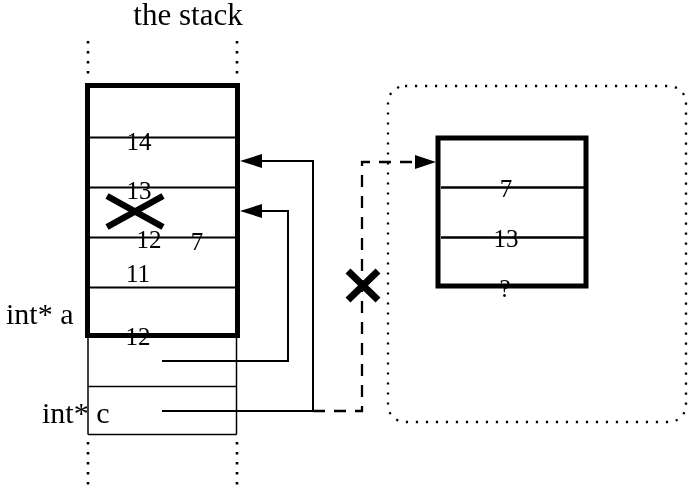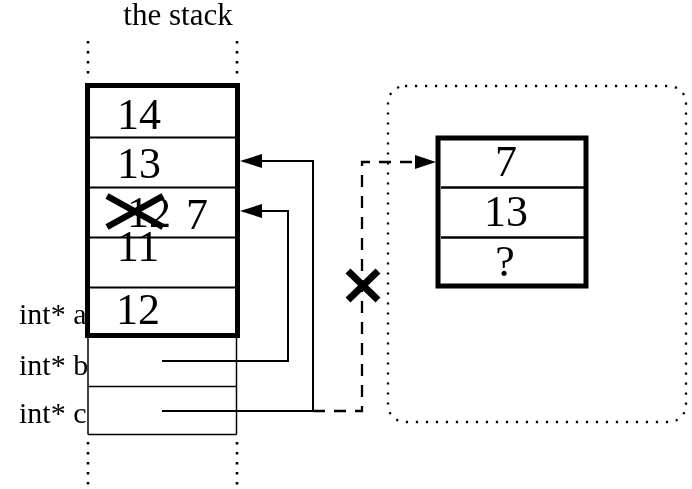--- a/index.html
+++ b/index.html
@@ -14,24 +14,24 @@
   }
   svg.lines { position: absolute; left: 0; top: 0; }
   .t {
     position: absolute;
     transform: translate(-50%, -50%);
     line-height: 1;
     white-space: nowrap;
     color: #000000;
   }
   .title { font-size: 31px; }
-  .num   { font-size: 44px; }
+  .num   { font-size: 25px; margin-top: 26px; }
   .vl {
     position: absolute;
-    left: 19px;
+    left: 6px;
     width: 58px;
     text-align: right;
     transform: translateY(-50%);
     line-height: 1;
     font-size: 30px;
     white-space: nowrap;
   }
 </style>
 </head>
 <body>
@@ -83,30 +83,29 @@
       <line x1="107" y1="227" x2="163" y2="196"></line>
     </g>
 
     <rect x="438" y="138" width="148" height="148" fill="#ffffff" stroke-width="5"></rect>
     <g stroke-width="2.4">
       <line x1="441" y1="187.5" x2="584" y2="187.5"></line>
       <line x1="441" y1="237.5" x2="584" y2="237.5"></line>
     </g>
   </svg>
 
-  <div class="t title" style="left:178px; top:14px;">the stack</div>
+  <div class="t title" style="left:188px; top:14px;">the stack</div>
 
   <div class="t num" style="left:139px; top:115px;">14</div>
   <div class="t num" style="left:139px; top:164px;">13</div>
   <div class="t num" style="left:149px; top:213px;">12</div>
   <div class="t num" style="left:197px; top:215px;">7</div>
   <div class="t num" style="left:138px; top:247px;">11</div>
   <div class="t num" style="left:138px; top:310px;">12</div>
 
   <div class="vl" style="top:314px;">int* a</div>
-  <div class="vl" style="top:365px;">int* b</div>
-  <div class="vl" style="top:413px;">int* c</div>
+  <div class="vl" style="top:413px;margin-left:36px;">int* c</div>
 
   <div class="t num" style="left:506px; top:162px;">7</div>
   <div class="t num" style="left:506px; top:212px;">13</div>
   <div class="t num" style="left:505px; top:262px;">?</div>
 
 </div>
 
 </body></html>

